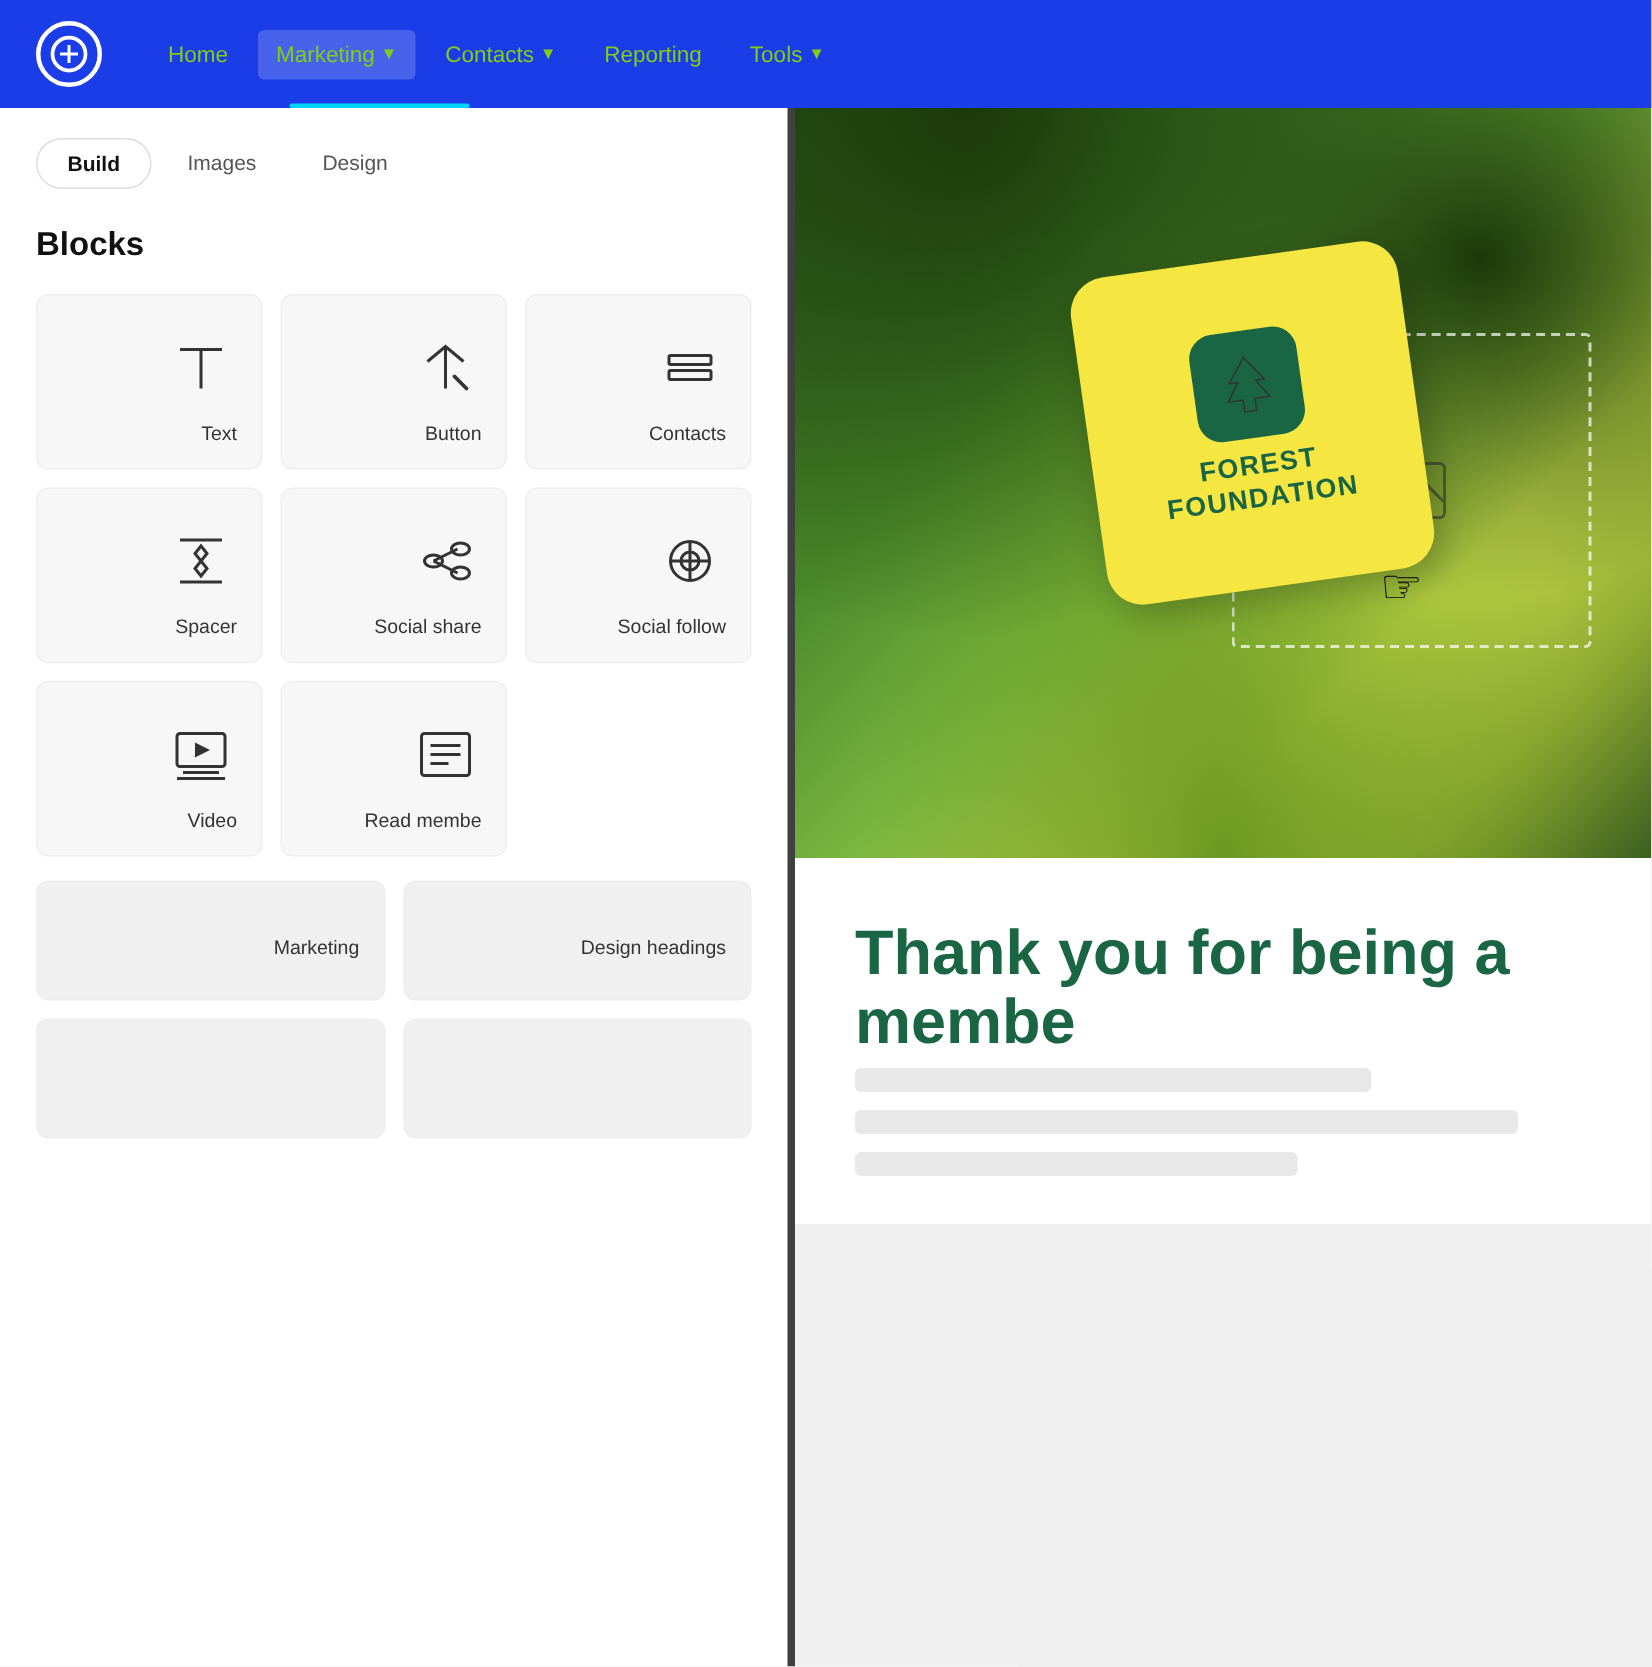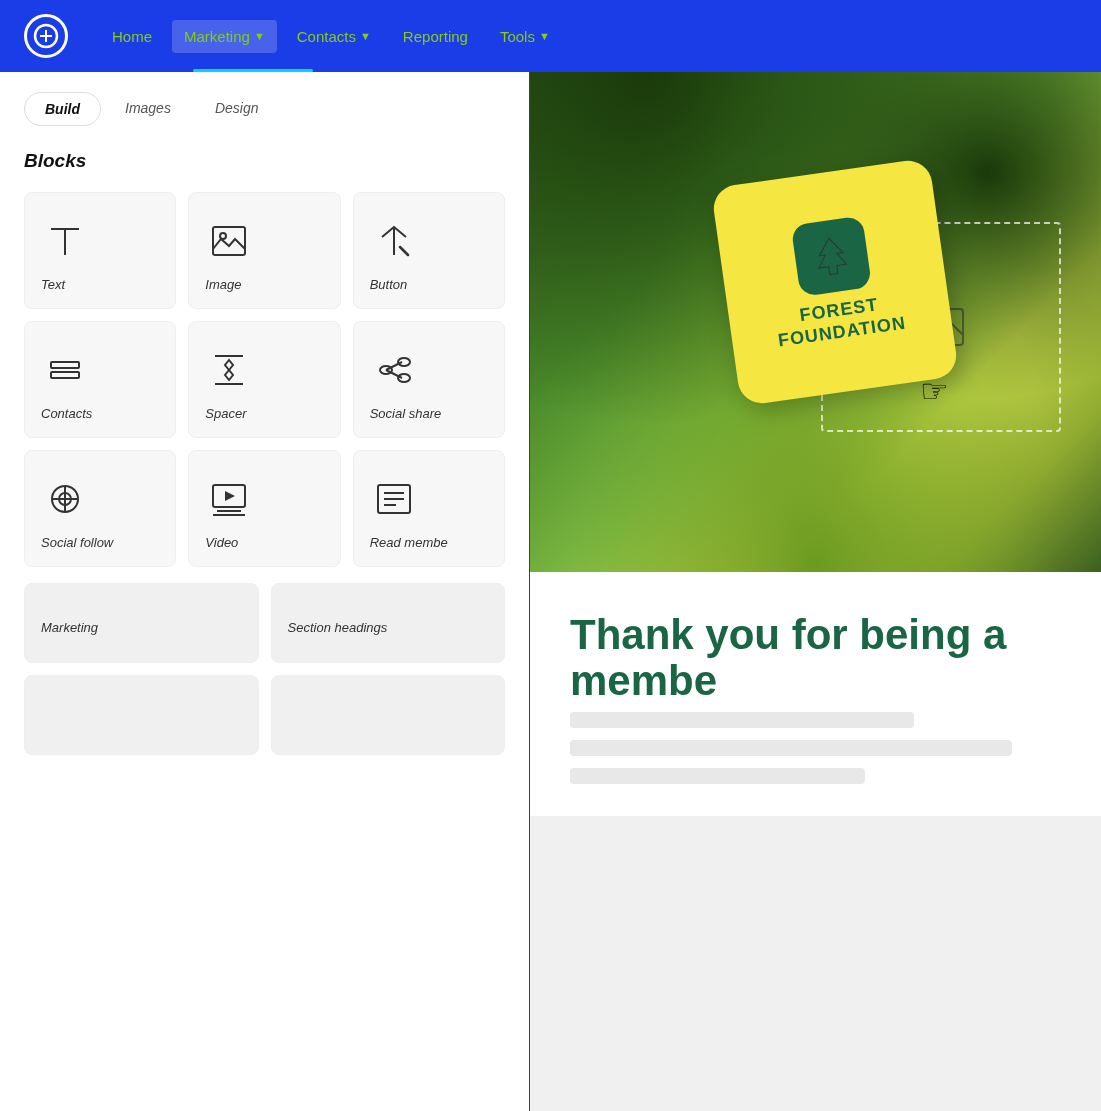--- a/index.html
+++ b/index.html
@@ -40,24 +40,23 @@
     
     .app-body {
       display: flex;
       height: calc(1111px - 72px);
     }
 
     
     .left-panel {
       width: 530px;
       background: white;
-      border-right: 1px solid #404040;
+      border-right: 5px solid #404040;
       overflow: hidden;
       flex-shrink: 0;
-      font-style: italic;
     }
 
     
     .tabs {
       display: flex;
       padding: 20px 24px 0;
       gap: 4px;
     }
     .tab {
       padding: 8px 20px;
@@ -70,38 +69,38 @@
     .tab.active {
       background: white;
       border: 1.5px solid #ddd;
       color: #111;
       font-weight: 600;
     }
 
     
     .blocks-section { padding: 24px 24px 0; }
     .blocks-title {
-      font-size: 19px;
+      font-size: 22px;
       font-weight: 700;
       color: #111;
       margin-bottom: 20px;
     }
 
     .blocks-grid {
       display: grid;
       grid-template-columns: repeat(3, 1fr);
       gap: 12px;
     }
 
     .block-item {
       background: #f7f7f7;
       border-radius: 8px;
       display: flex;
       flex-direction: column;
-      align-items: flex-start;
+      align-items: flex-end;
       justify-content: center;
       padding: 24px 16px 16px;
       cursor: pointer;
       border: 1px solid #eee;
       transition: background 0.15s;
       min-height: 110px;
     }
 
     .block-icon {
       width: 48px; height: 48px;
@@ -268,30 +267,20 @@
         <div class="block-item">
           <div class="block-icon">
             <svg width="44" height="44" viewBox="0 0 44 44" stroke="#333" stroke-width="2" fill="none">
               <line x1="8" y1="10" x2="36" y2="10"></line>
               <line x1="22" y1="10" x2="22" y2="36"></line>
             </svg>
           </div>
           <span class="block-label">Text</span>
         </div>
 
-        <div class="block-item">
-          <div class="block-icon">
-            <svg width="44" height="44" viewBox="0 0 44 44" stroke="#333" stroke-width="2" fill="none">
-              <rect x="6" y="8" width="32" height="28" rx="2"></rect>
-              <circle cx="16" cy="17" r="3"></circle>
-              <path d="M6 30 L14 20 L22 27 L28 20 L38 30"></path>
-            </svg>
-          </div>
-          <span class="block-label">Image</span>
-        </div>
 
         <div class="block-item">
           <div class="block-icon">
             <svg width="44" height="44" viewBox="0 0 44 44" stroke="#333" stroke-width="2" fill="none">
               <path d="M10 18 L22 8 L34 18"></path>
               <line x1="22" y1="8" x2="22" y2="36"></line>
 
               <path d="M28 28 L36 36" stroke-width="2.5" stroke-linecap="round"></path>
             </svg>
           </div>
@@ -368,21 +357,21 @@
           <span class="block-label">Read membe</span>
         </div>
 
       </div>
 
       <div class="blocks-row2" style="margin-top:16px;">
         <div class="block-item" style="background:#f0f0f0; min-height:80px;">
           <span class="block-label">Marketing</span>
         </div>
         <div class="block-item" style="background:#f0f0f0; min-height:80px;">
-          <span class="block-label">Section headings</span>
+          <span class="block-label">Design headings</span>
         </div>
       </div>
 
       <div class="blocks-row2" style="margin-top:12px;">
         <div class="block-item" style="min-height:80px; background:#f0f0f0;"></div>
         <div class="block-item" style="min-height:80px; background:#f0f0f0;"></div>
       </div>
 
     </div>
   </div>

